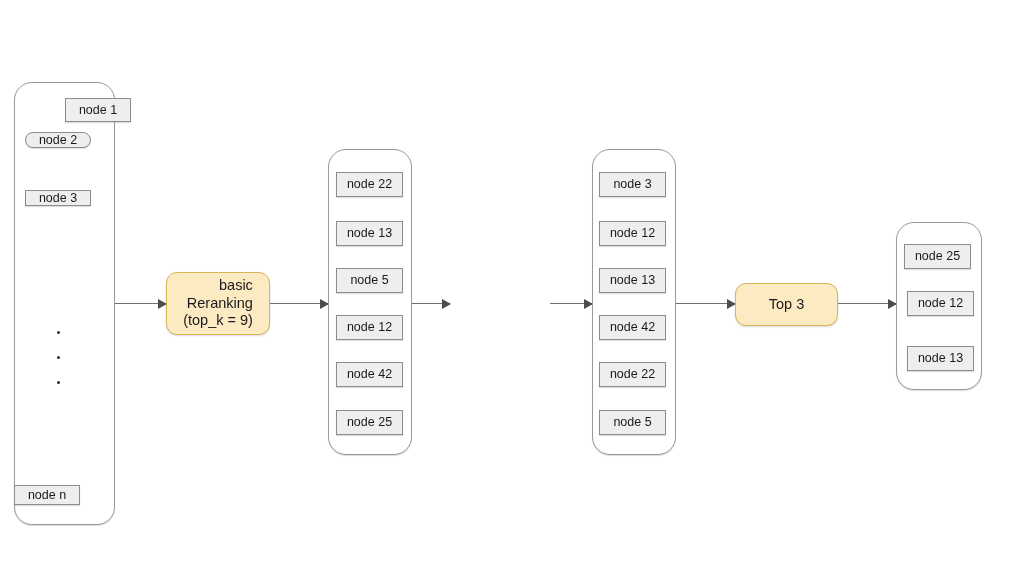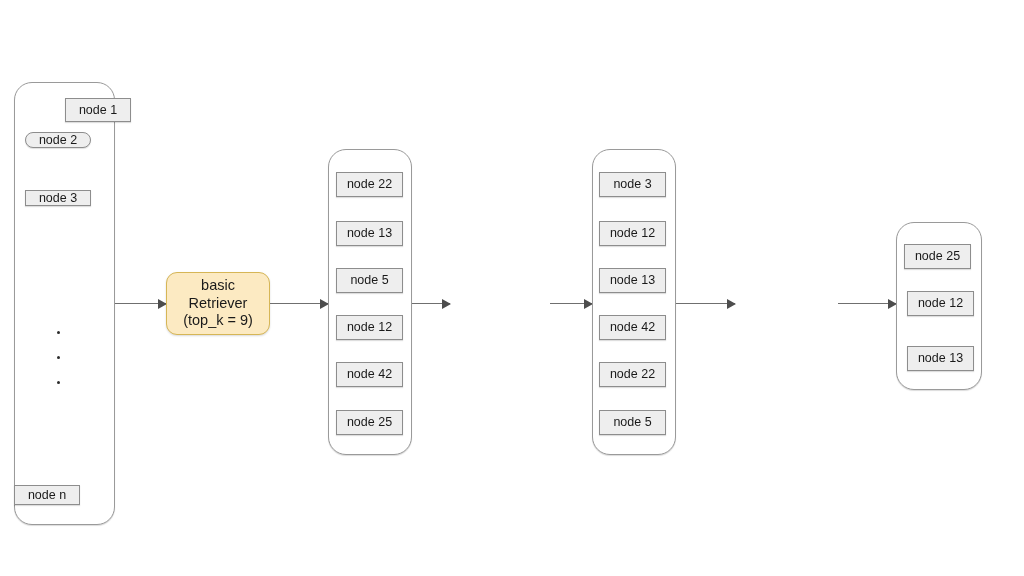--- a/index.html
+++ b/index.html
@@ -47,21 +47,21 @@
   
   .process {
     position: absolute;
     box-sizing: border-box;
     background: #fceac2;
     border: 1.4px solid #d6b656;
     border-radius: 11px;
     color: #1a1a1a;
     font-size: 14.5px;
     line-height: 1.24;
-    text-align: center;
+    text-align: right;
     display: flex;
     align-items: center;
     justify-content: center;
     box-shadow: 0 1px 2px rgba(0,0,0,0.15);
   }
   .process span { display: block; padding: 0 4px; }
 
   
   .arrow {
     position: absolute;
@@ -105,21 +105,21 @@
   <div class="dot" style="left:57px; top:356px;"></div>
   <div class="dot" style="left:57px; top:381px;"></div>
 
   <div class="node" style="left:14px; top:485px; width:66px; height:20px;">node n</div>
 
   <div class="arrow" style="left:115px; top:303px; width:51px;"></div>
 
   <div class="process" style="left:166px; top:272px; width:104px; height:63px;">
     <span>
       <span>basic</span>
-      <span>Retriever</span>
+      <span>Reranking</span>
       <span>(top_k = 9)</span>
     </span>
   </div>
 
   <div class="arrow" style="left:270px; top:303px; width:58px;"></div>
 
   <div class="container" style="left:328px; top:149px; width:84px; height:306px;">
   </div>
   <div class="node" style="left:336px; top:172px; width:67px; height:25px;">node 22</div>
   <div class="node" style="left:336px; top:221px; width:67px; height:25px;">node 13</div>
@@ -137,20 +137,25 @@
   </div>
   <div class="node" style="left:599px; top:172px; width:67px; height:25px;">node 3</div>
   <div class="node" style="left:599px; top:221px; width:67px; height:25px;">node 12</div>
   <div class="node" style="left:599px; top:268px; width:67px; height:25px;">node 13</div>
   <div class="node" style="left:599px; top:315px; width:67px; height:25px;">node 42</div>
   <div class="node" style="left:599px; top:362px; width:67px; height:25px;">node 22</div>
   <div class="node" style="left:599px; top:410px; width:67px; height:25px;">node 5</div>
 
   <div class="arrow" style="left:676px; top:303px; width:59px;"></div>
 
+  <div class="process" style="left:735px; top:283px; width:103px; height:43px;">
+    <span>
+      <span>Top 3</span>
+    </span>
+  </div>
 
   <div class="arrow" style="left:838px; top:303px; width:58px;"></div>
 
   <div class="container" style="left:896px; top:222px; width:86px; height:168px;">
   </div>
   <div class="node" style="left:904px; top:244px; width:67px; height:25px;">node 25</div>
   <div class="node" style="left:907px; top:291px; width:67px; height:25px;">node 12</div>
   <div class="node" style="left:907px; top:346px; width:67px; height:25px;">node 13</div>
 
 </div>

